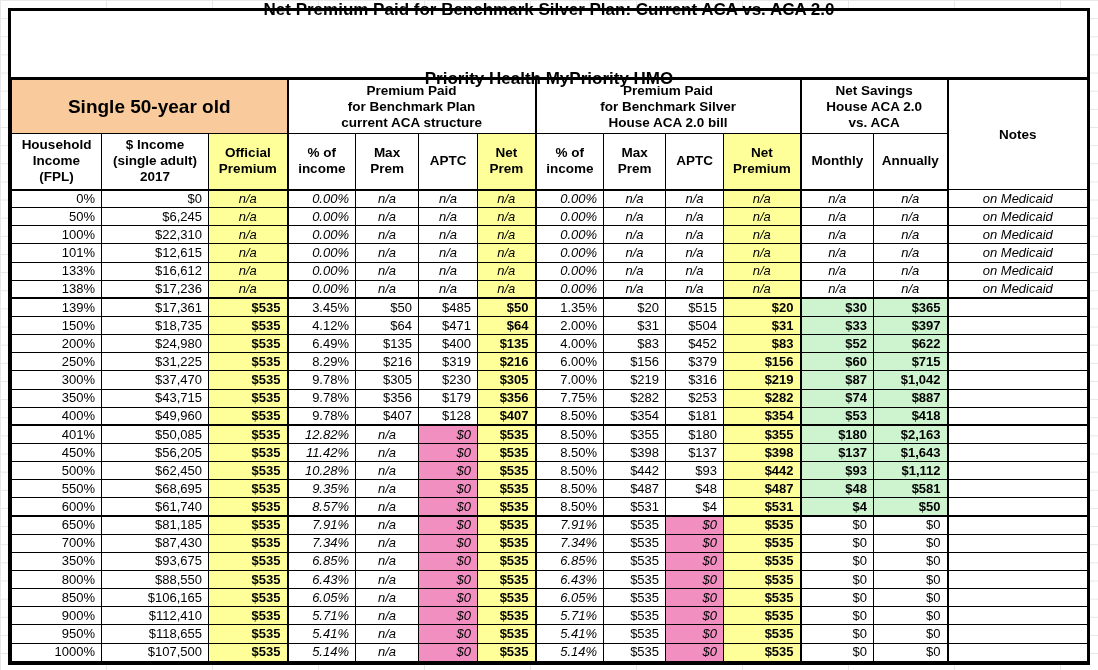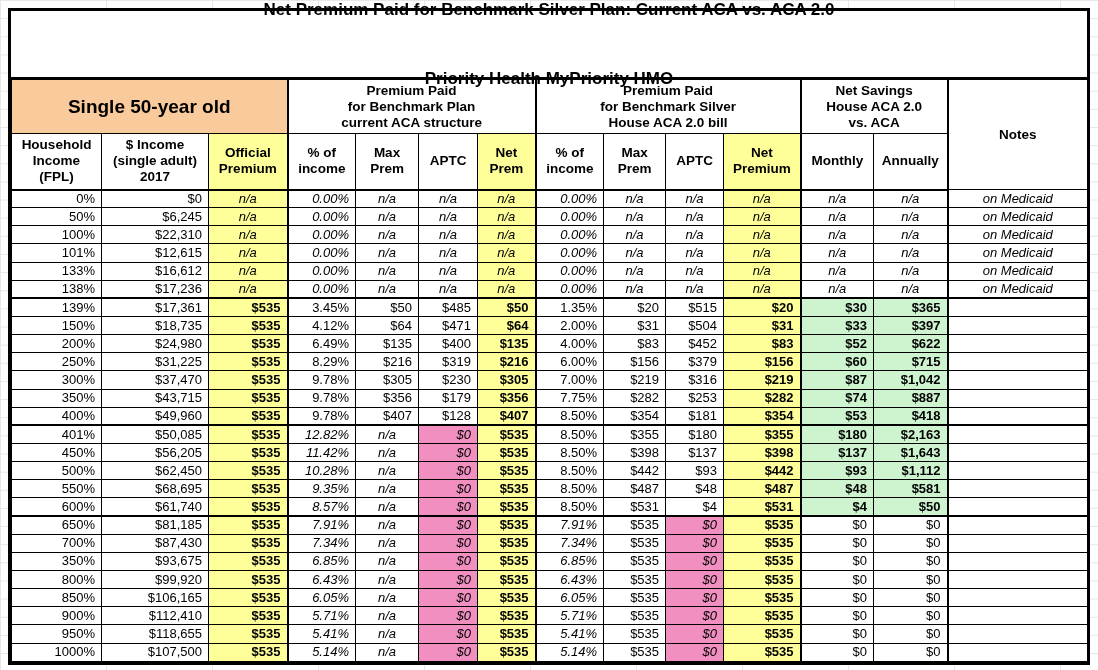--- a/index.html
+++ b/index.html
@@ -443,21 +443,21 @@
           <td class="i bl2">6.85%</td>
           <td>$535</td>
           <td class="p i">$0</td>
           <td class="y b">$535</td>
           <td class="bl2">$0</td>
           <td>$0</td>
           <td class="bl2 c"></td>
         </tr>
         <tr>
           <td>800%</td>
-          <td>$99,920</td>
+          <td>$88,550</td>
           <td class="y b">$535</td>
           <td class="i bl2">6.43%</td>
           <td class="i c">n/a</td>
           <td class="p i">$0</td>
           <td class="y b">$535</td>
           <td class="i bl2">6.43%</td>
           <td>$535</td>
           <td class="p i">$0</td>
           <td class="y b">$535</td>
           <td class="bl2">$0</td>

